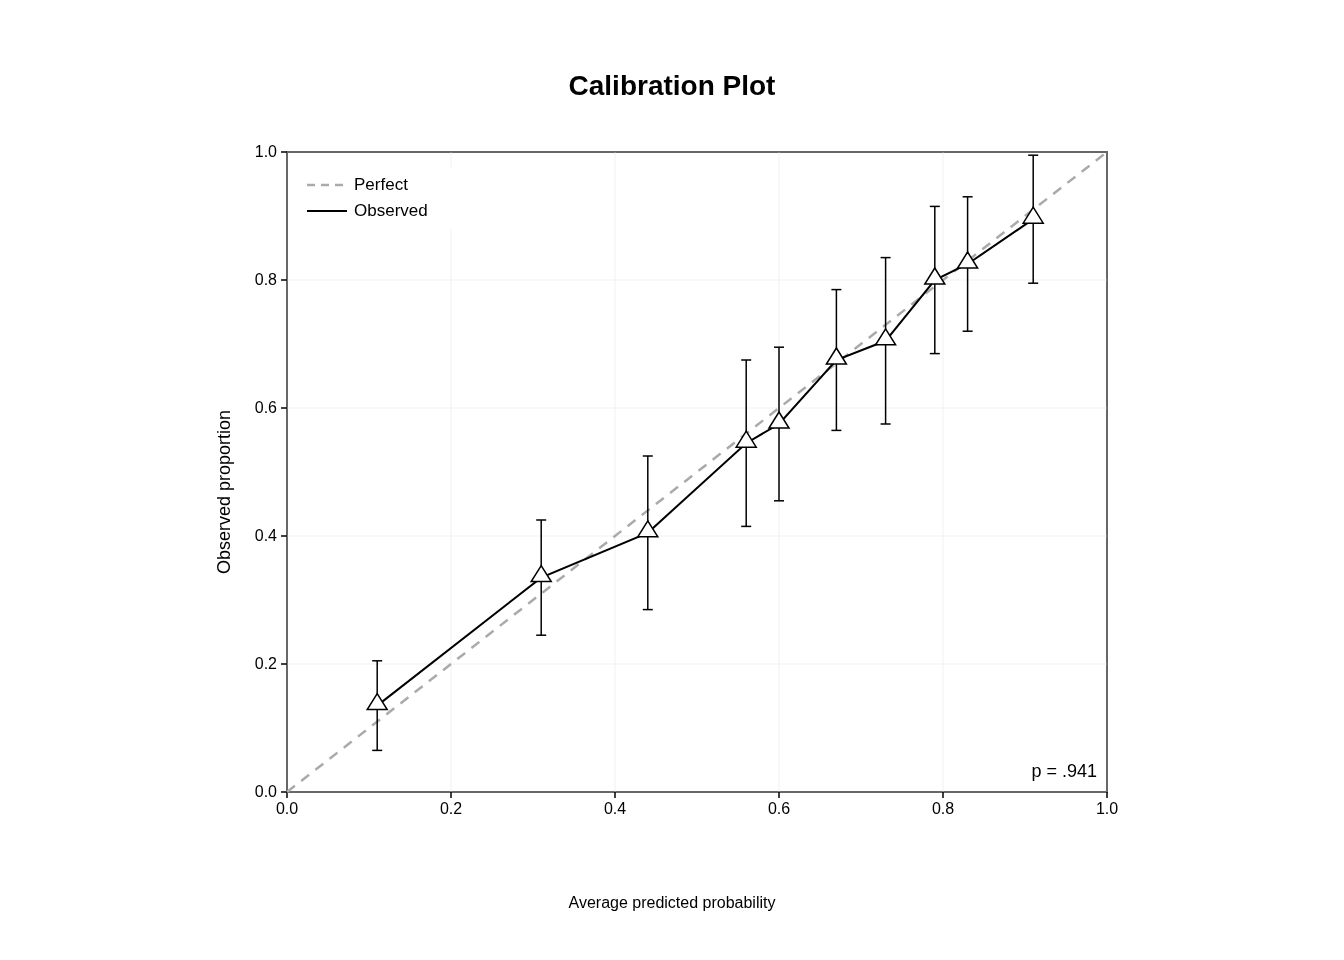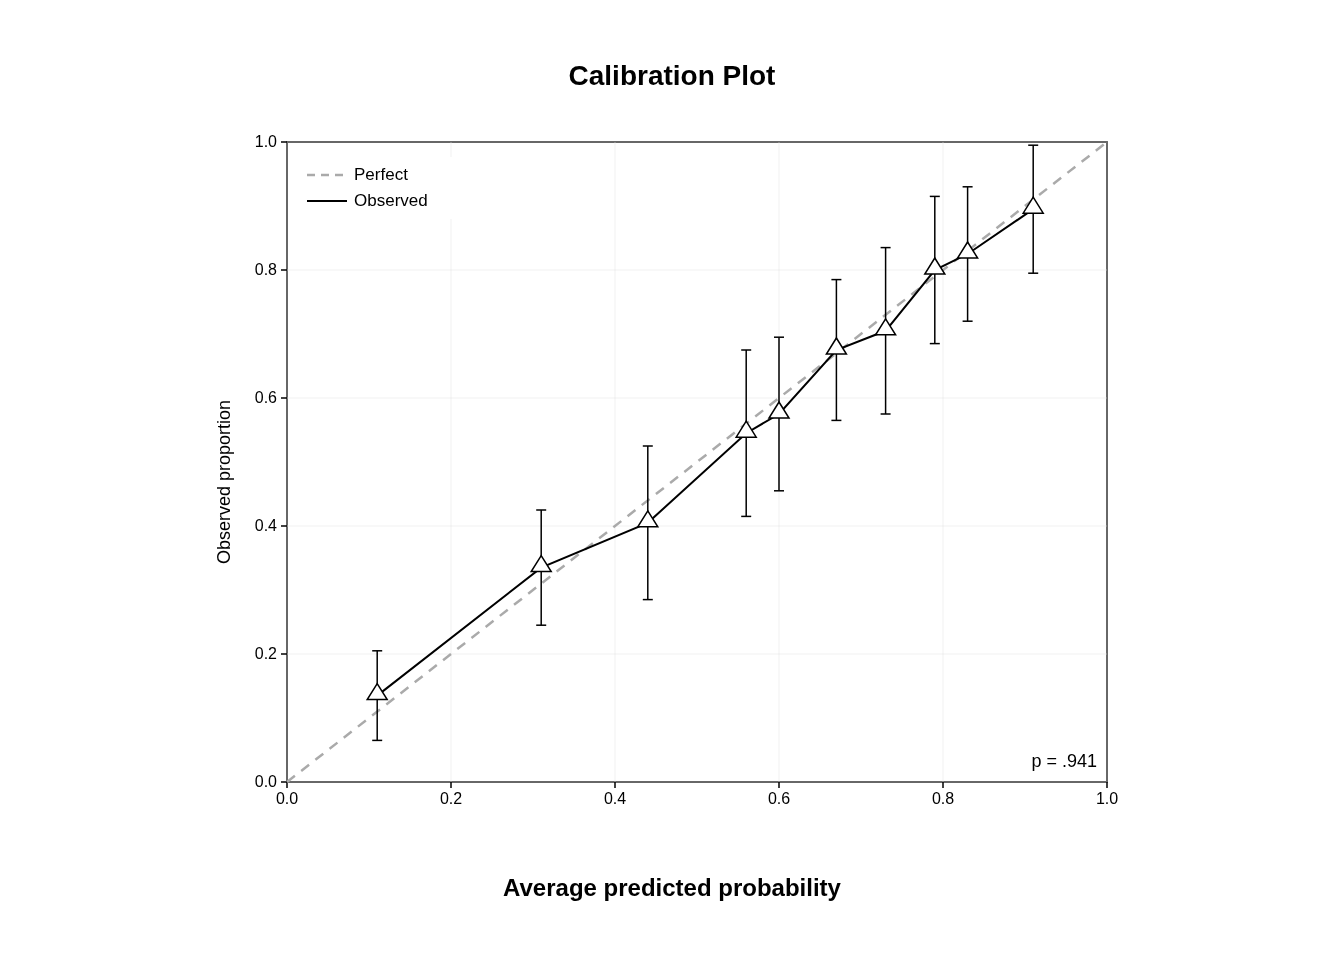--- a/index.html
+++ b/index.html
@@ -18,21 +18,21 @@
       height: 860px;
       position: relative;
       display: flex;
       flex-direction: column;
       align-items: center;
     }
     .chart-title {
       font-size: 28px;
       font-weight: bold;
       margin-bottom: 20px;
-      margin-top: 10px;
+      margin-top: 20px;
       font-family: Arial, sans-serif;
     }
     .chart-area {
       position: relative;
       width: 950px;
       height: 740px;
     }
     .y-axis-label {
       position: absolute;
       left: -55px;
@@ -40,24 +40,23 @@
       transform: translateY(-50%) rotate(-90deg);
       font-size: 18px;
       white-space: nowrap;
       font-family: Arial, sans-serif;
     }
     .x-axis-label {
       position: absolute;
       bottom: -50px;
       left: 50%;
       transform: translateX(-50%);
-      font-size: 24px;
+      font-size: 16px;
       white-space: nowrap;
       font-family: Arial, sans-serif;
-      font-weight: bold;
     }
     svg.plot {
       width: 950px;
       height: 740px;
       border: none;
     }
   </style>
 </head>
 <body>
 

